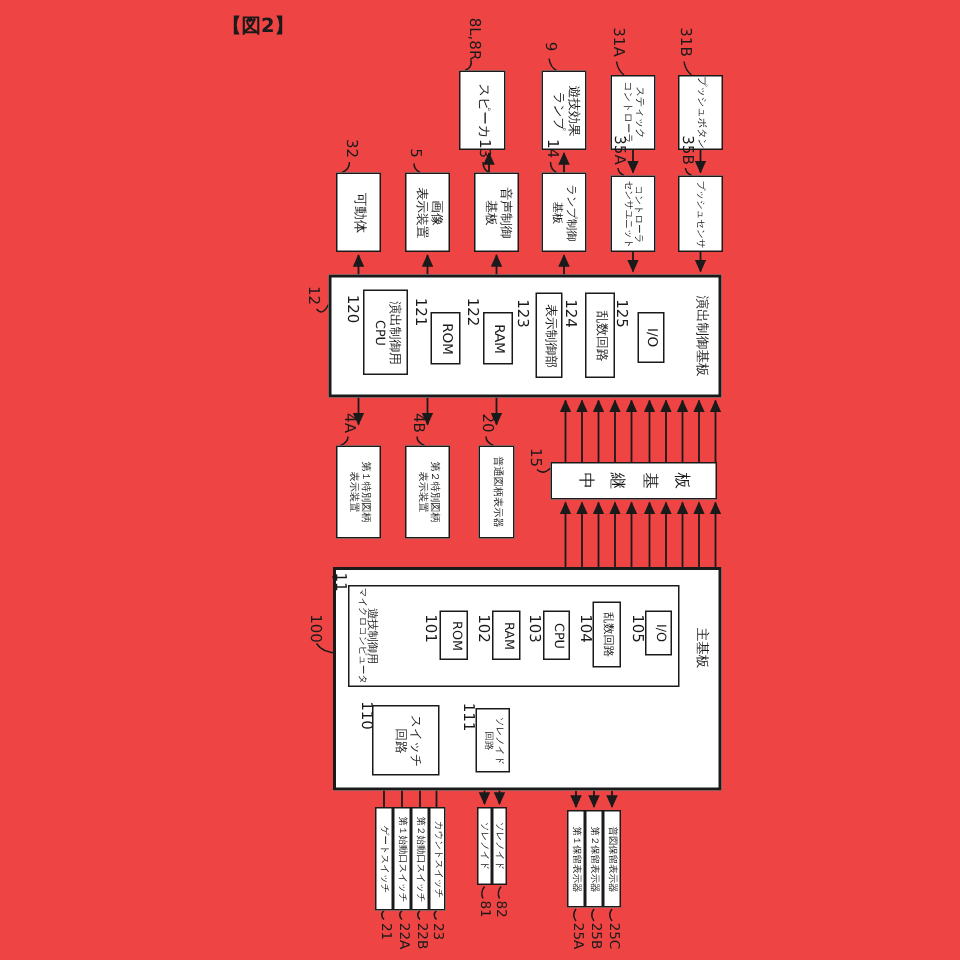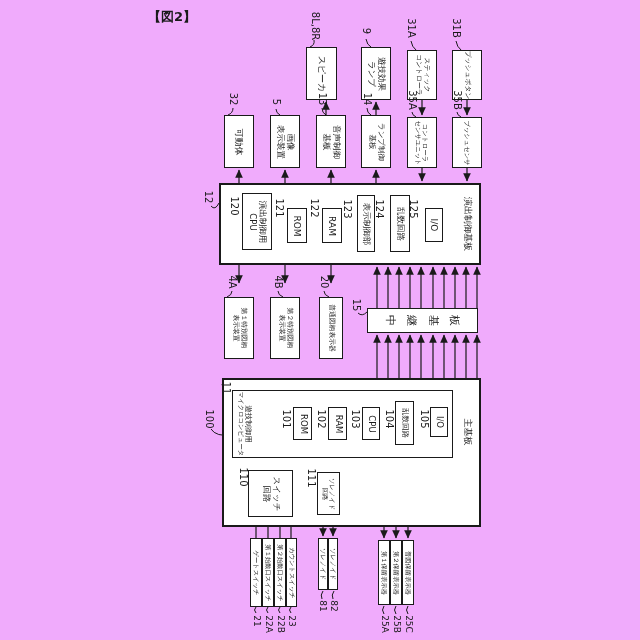--- a/index.html
+++ b/index.html
@@ -1,17 +1,17 @@
 <!DOCTYPE html>
 <html><head>
 <meta charset="utf-8">
 <style>
   html,body{margin:0;padding:0;width:640px;height:640px;background:#ffffff;overflow:hidden;
     font-family:"DejaVu Sans","Liberation Sans",sans-serif;color:#1a1a1a;}
-  #stage{position:relative;width:640px;height:640px;background:#f0abfc;}
+  #stage{position:relative;width:640px;height:640px;background:#ef4444;}
   svg.wires{position:absolute;left:0;top:0;z-index:1;}
   .box{position:absolute;box-sizing:border-box;border:1.3px solid #1a1a1a;background:#fff;z-index:2;}
   .board{border-width:2px;}
   .thin{border-width:1px;}
   
   .rot{position:absolute;left:50%;top:50%;transform:translate(-50%,-50%) rotate(90deg);
        white-space:nowrap;text-align:center;line-height:1.15;}
   
   .flt{position:absolute;transform:translate(-50%,-50%) rotate(90deg);white-space:nowrap;z-index:3;line-height:1;}
   .fs10{font-size:10px;} .fs9{font-size:9px;} .fs8{font-size:8.5px;} .fs7{font-size:7.5px;}

